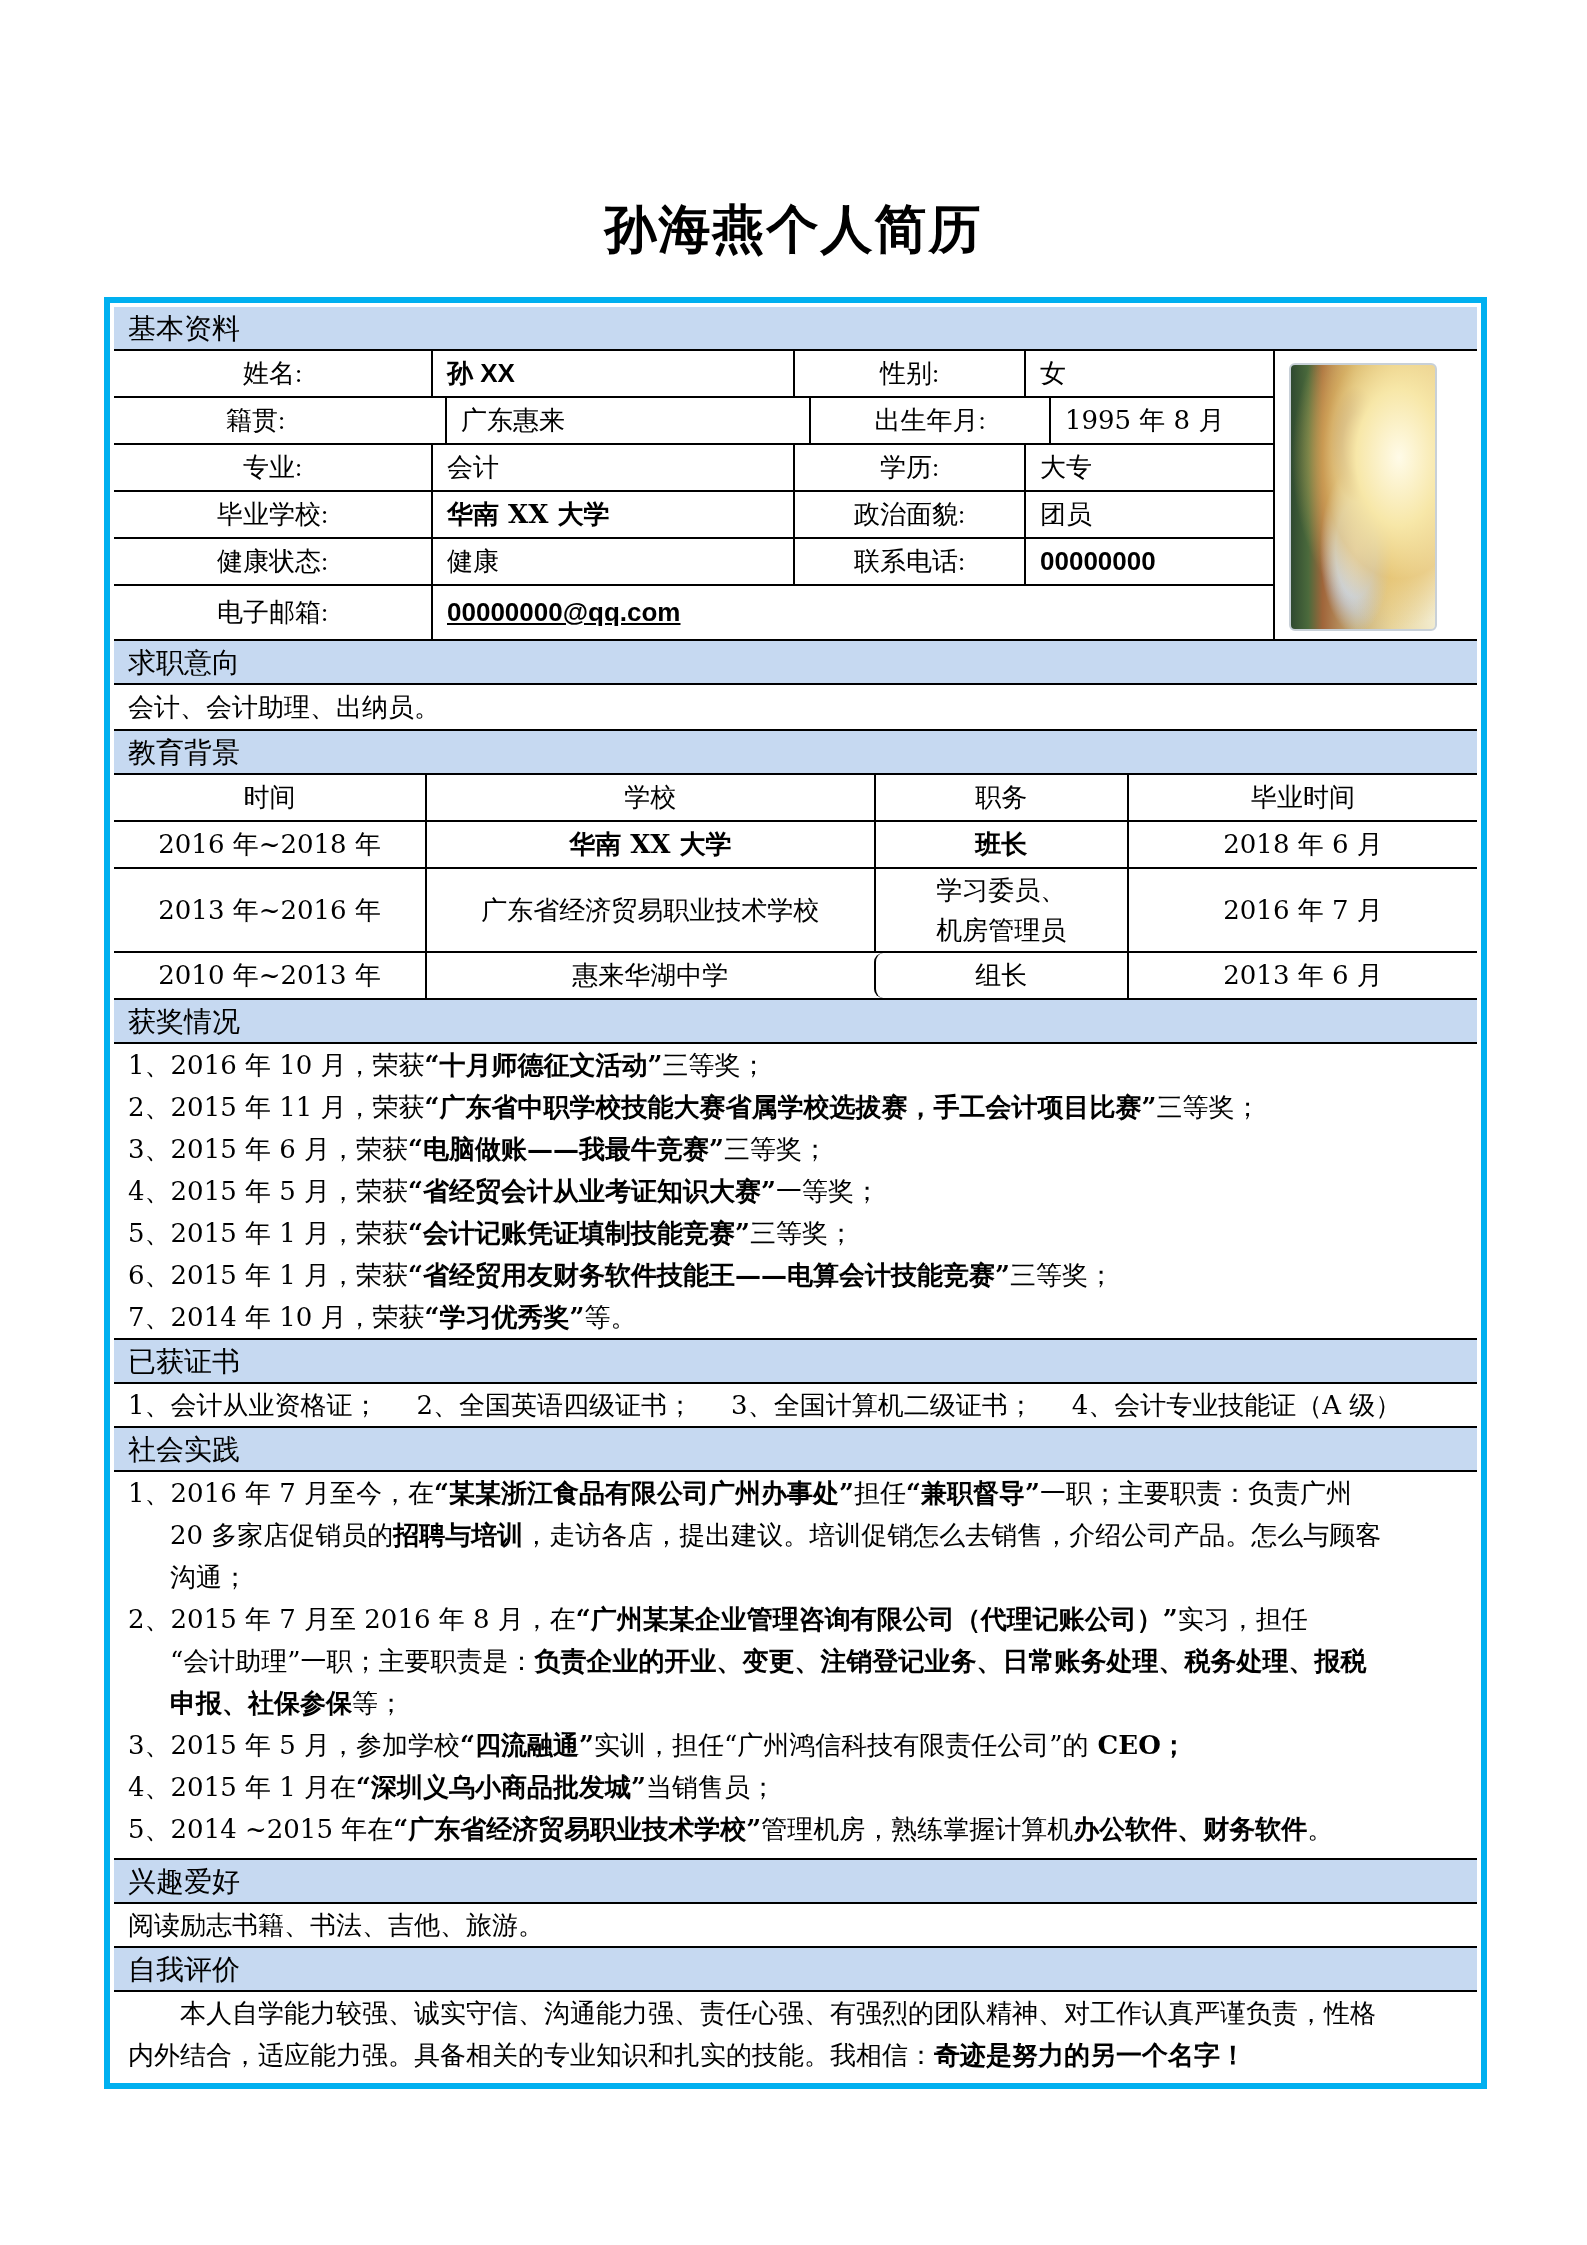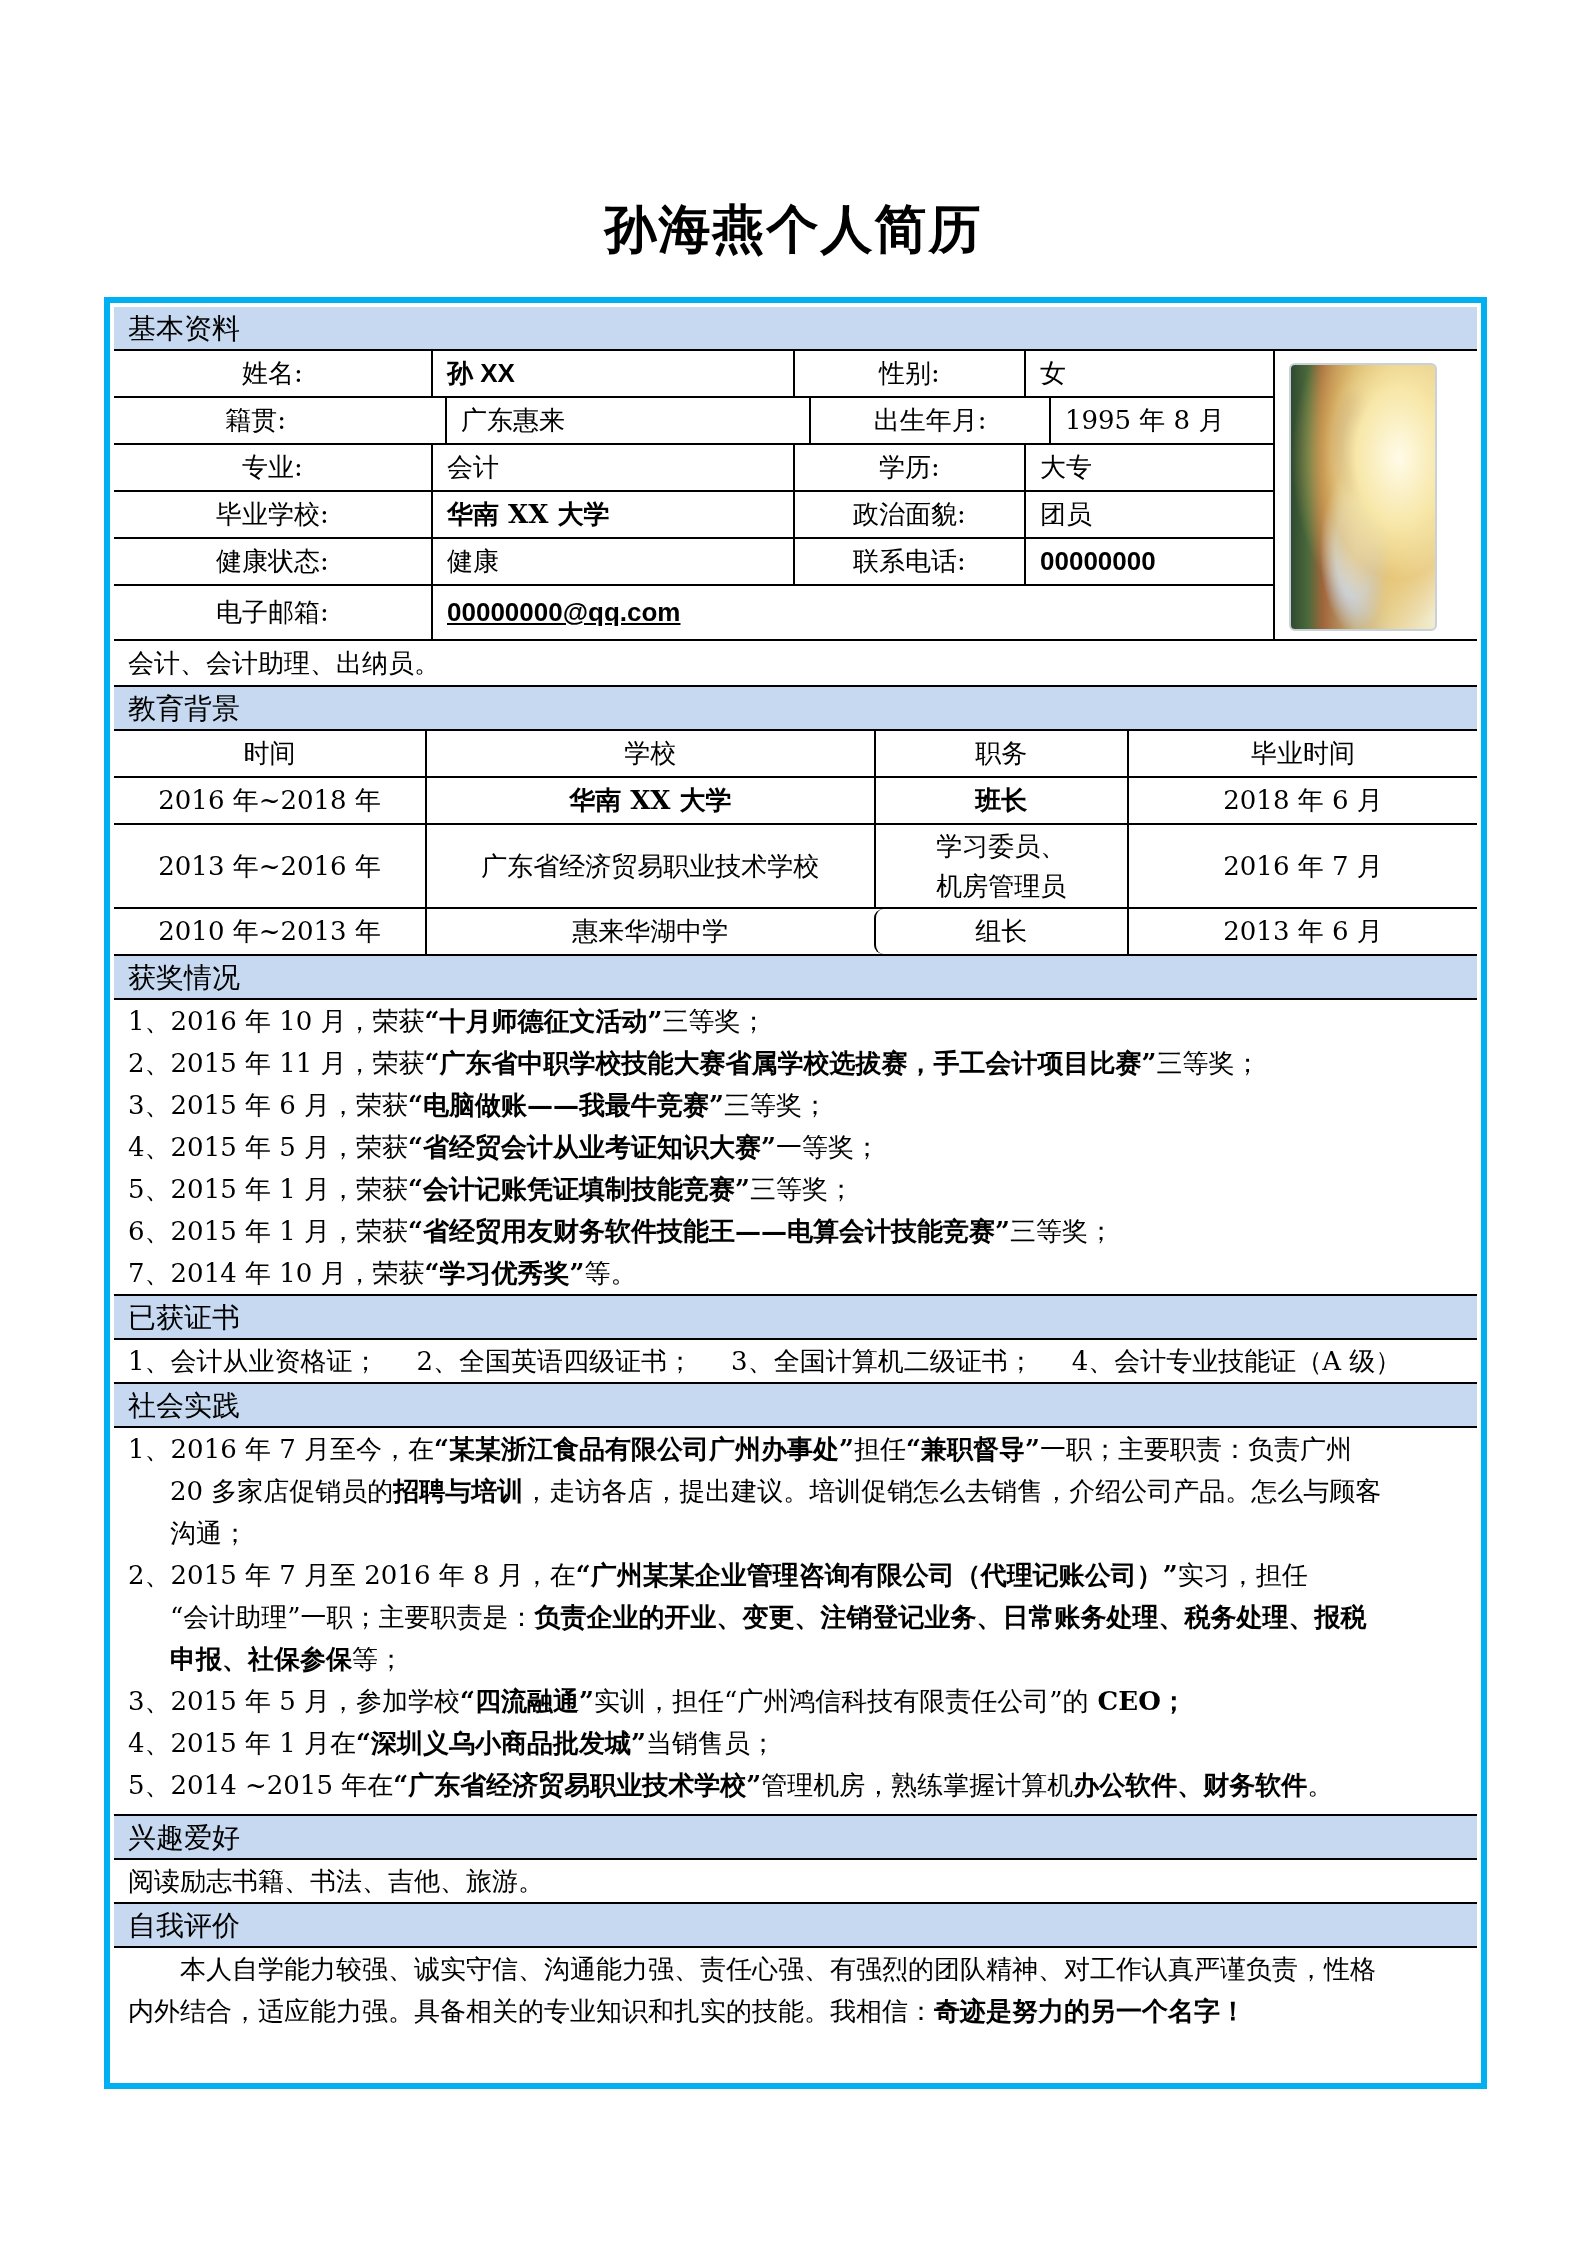--- a/index.html
+++ b/index.html
@@ -4,21 +4,21 @@
 <style>
   html, body { margin:0; padding:0; background:#ffffff; }
   body { width:1587px; height:2245px; position:relative; font-family:"DejaVu Serif", "Liberation Serif", serif; color:#000; }
   .title { position:absolute; left:0; top:195px; width:1587px; text-align:center; font-size:52px; font-weight:bold; letter-spacing:2px; font-family:"DejaVu Sans", "Liberation Sans", sans-serif; }
   .frame { position:absolute; left:104px; top:297px; width:1383px; height:1792px; border:6px solid #00b0f0; box-sizing:border-box; background:#fff; }
   .inner { position:absolute; left:4px; top:4px; right:4px; bottom:4px; }
   .sec-h { background:#c6d9f1; border-bottom:2px solid #000; font-size:28px; line-height:44px; height:44px; padding-left:14px; box-sizing:border-box; }
   .row { display:flex; border-bottom:2px solid #000; box-sizing:border-box; }
   .cell { display:flex; align-items:center; font-size:26px; box-sizing:border-box; }
   .cell + .cell { border-left:2px solid #000; }
-  .lbl { justify-content:center; }
+  .lbl { justify-content:center;font-family:Liberation Serif, serif; }
   .val { padding-left:14px; }
   .bold { font-weight:bold; font-family:"Liberation Sans", "DejaVu Sans", sans-serif; }
   .center { justify-content:center; text-align:center; }
   .text-block { font-size:26px; padding:0 14px; box-sizing:border-box; border-bottom:2px solid #000; }
   .line { height:42px; line-height:42px; white-space:nowrap; }
   .indent { padding-left:42px; }
   .b { font-weight:bold; }
   .photo { position:absolute; border-radius:6px; overflow:hidden; border:2px solid #c8d0d8;
     background:
       radial-gradient(ellipse at 75% 35%, #fffbe8 0%, #f7e7a8 28%, rgba(230,190,100,0.6) 50%, rgba(0,0,0,0) 70%),
@@ -70,20 +70,21 @@
       <div class="row" style="height:53px; border-bottom:none;">
         <div class="cell lbl" style="width:317px;">电子邮箱:</div>
         <div class="cell val bold" style="width:842px; text-decoration:underline;">00000000@qq.com</div>
       </div>
     </div>
     <div style="position:absolute; left:1159px; top:0; width:212px; height:288px; border-left:2px solid #000; box-sizing:border-box;">
       <div class="photo" style="left:14px; top:12px; width:144px; height:264px;"></div>
     </div>
   </div>
 
+  <div class="sec-h">求职意向</div>
   <div class="text-block" style="height:46px;">
     <div class="line" style="height:56px; line-height:44px;">会计、会计助理、出纳员。</div>
   </div>
 
   <div class="sec-h">教育背景</div>
   <div>
     <div class="row" style="height:47px;">
       <div class="cell center" style="width:313px;">时间</div>
       <div class="cell center" style="width:451px;">学校</div>
       <div class="cell center" style="width:255px;">职务</div>

